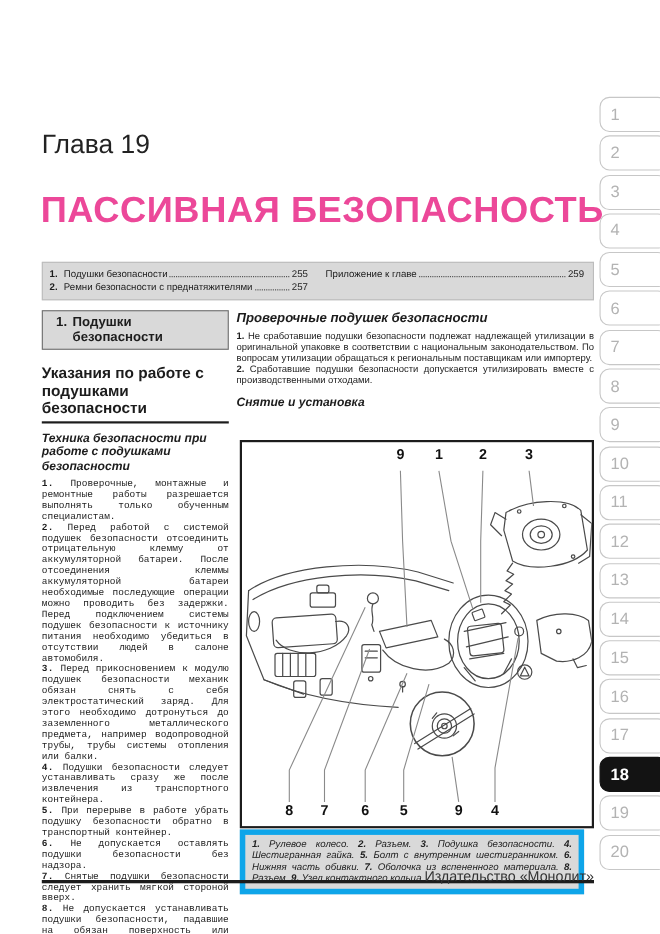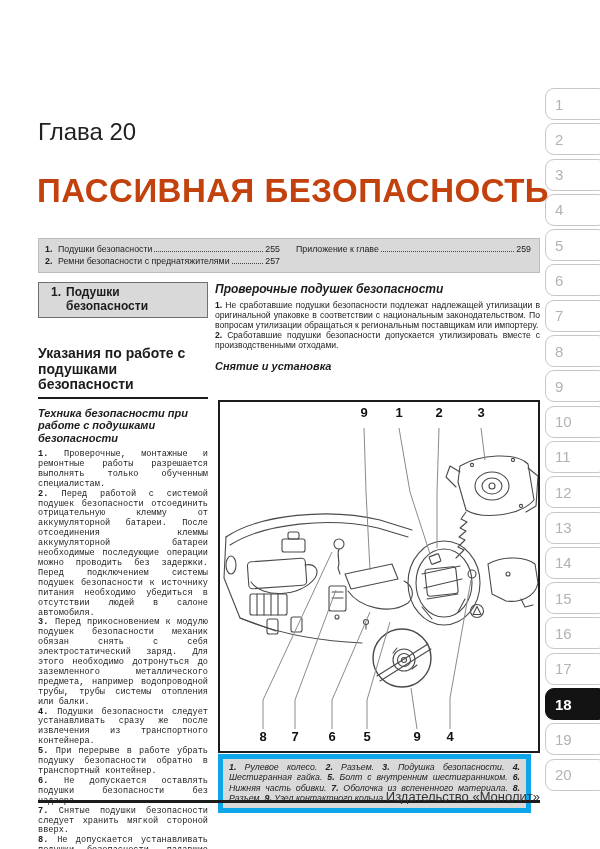--- a/index.html
+++ b/index.html
@@ -1,35 +1,35 @@
 <!DOCTYPE html>
 <html><head>
 <meta charset="utf-8">
 <style>
   html,body { margin:0; padding:0; }
   body { width:600px; height:849px; background:#ffffff; font-family:"Liberation Sans", sans-serif; color:#1c1c1c; }
   .page { position:relative; width:600px; height:849px; background:#fff; overflow:hidden; }
 
   .chapter { position:absolute; left:38px; top:118px; font-size:24px; font-weight:400; color:#222; }
-  .title   { position:absolute; left:37px; top:172px; font-size:33px; font-weight:bold; letter-spacing:.5px; color:#c2410c; }
+  .title   { position:absolute; left:37px; top:172px; font-size:33px; font-weight:bold; letter-spacing:.5px; color:#ec4899; }
 
   .toc { position:absolute; left:38px; top:238px; width:502px; box-sizing:border-box;
          background:#d9d9d9; border:1px solid #bcbcbc; padding:4px 8px 5px 6px;
          display:flex; gap:16px; font-size:8.8px; }
   .toc-col { flex:1; min-width:0; }
   .toc-row { display:flex; align-items:baseline; line-height:12px; white-space:nowrap; }
   .toc-num { font-weight:bold; width:13px; flex:none; }
   .toc-dots { flex:1; border-bottom:1px dotted #444; margin:0 2px 2px 2px; min-width:8px; }
   .toc-page { flex:none;text-align:center; }
 
   .col-left { position:absolute; left:38px; top:282px; width:170px; }
   .section-box { background:#d9d9d9; border:1px solid #6f6f6f; box-sizing:border-box;
                  padding:3px 4px 4px 2px; display:flex; font-weight:bold; font-size:12px; line-height:13.5px; }
   .section-num { width:20px; text-align:right; margin-right:5px; flex:none; }
-  .lc-heading { margin-top:28px; font-size:14px; font-weight:bold; line-height:15.5px;
+  .lc-heading { margin-top:14px; font-size:14px; font-weight:bold; line-height:15.5px;
                 padding-bottom:4px; border-bottom:2px solid #1c1c1c; }
   .lc-sub { margin-top:8px; font-size:11px; font-weight:bold; font-style:italic; line-height:12.5px; }
   .body-text { margin-top:6px; font-size:8.6px; line-height:9.9px; text-align:justify; }
   .body-text p { margin:0;font-family:Liberation Mono, monospace; }
   .body-text b { letter-spacing:.2px; }
 
   .col-right { position:absolute; left:215px; top:282px; width:325px; }
   .util-heading { font-size:12px; font-weight:bold; font-style:italic; }
   .util-items { margin-top:5px; font-size:8.6px; line-height:9.9px; text-align:justify; }
   .util-items p { margin:0; }
@@ -55,21 +55,21 @@
   .tabs { position:absolute; left:545px; top:88px; display:flex; flex-direction:column; gap:3.3px; }
   .tab { width:62px; height:32px; box-sizing:border-box; border:1.5px solid #c7c7c7; border-radius:9px;
          background:#fff; color:#b3b3b3; font-size:15px; display:flex; align-items:center; padding-left:9px; }
   .tab.active { background:#131313; border-color:#131313; color:#ffffff; font-weight:bold; }
 </style>
 </head>
 <body>
 
 <div class="page">
 
-  <div class="chapter">Глава 20</div>
+  <div class="chapter">Глава 19</div>
   <div class="title">ПАССИВНАЯ БЕЗОПАСНОСТЬ</div>
 
   <div class="toc">
     <div class="toc-col">
       <div class="toc-row">
         <span class="toc-num">1.</span>
         <span class="toc-label">Подушки безопасности</span>
         <span class="toc-dots"></span>
         <span class="toc-page">255</span>
       </div>

